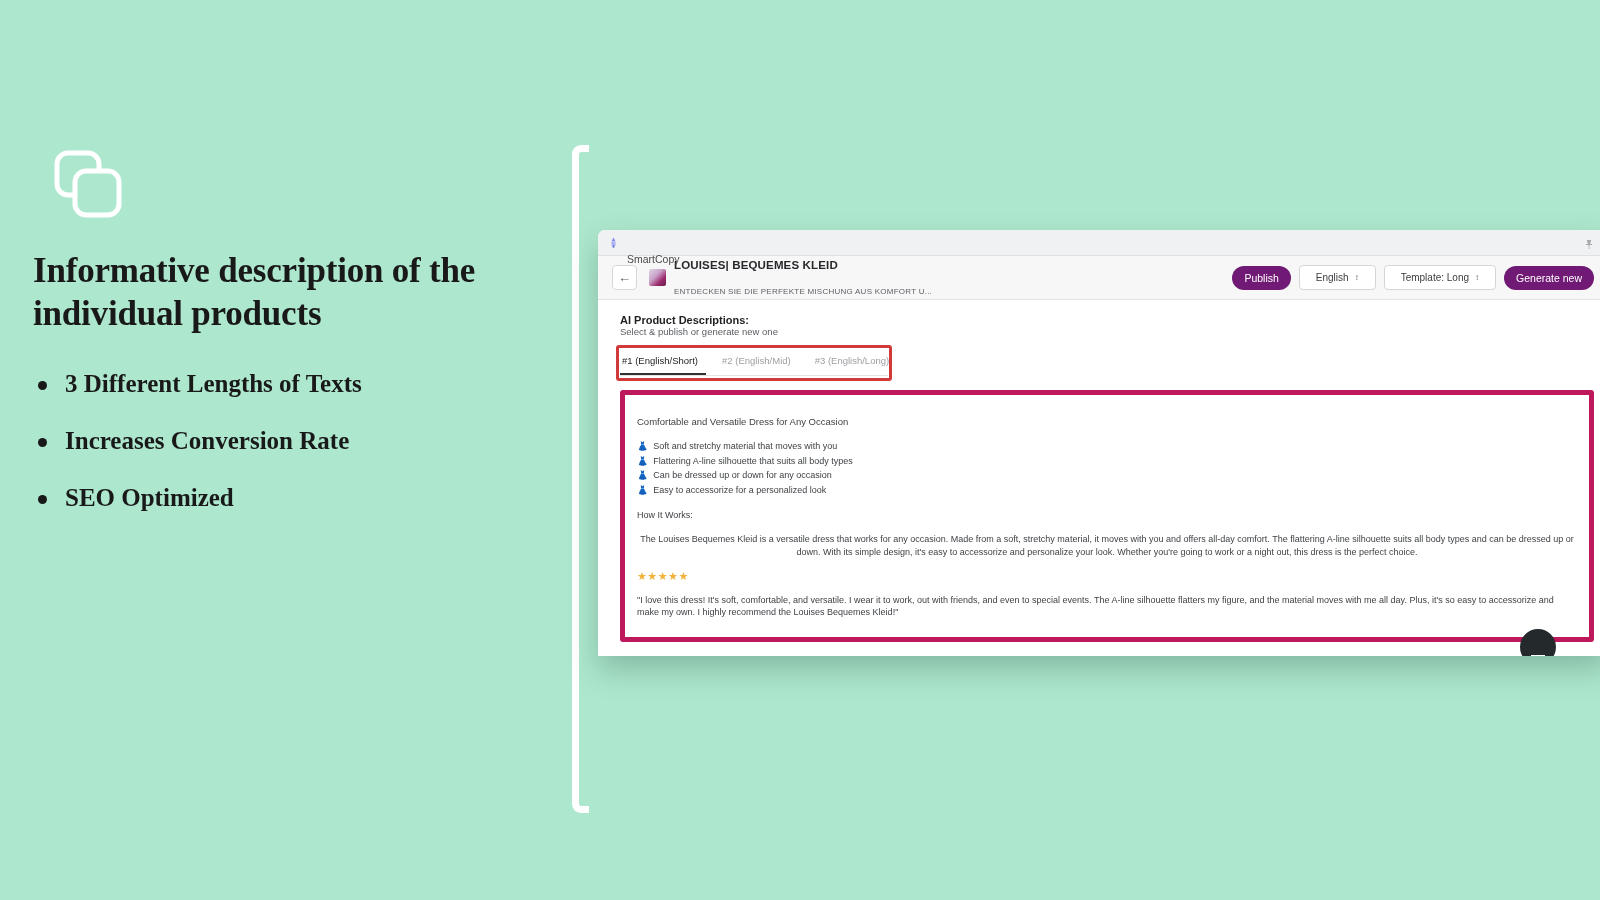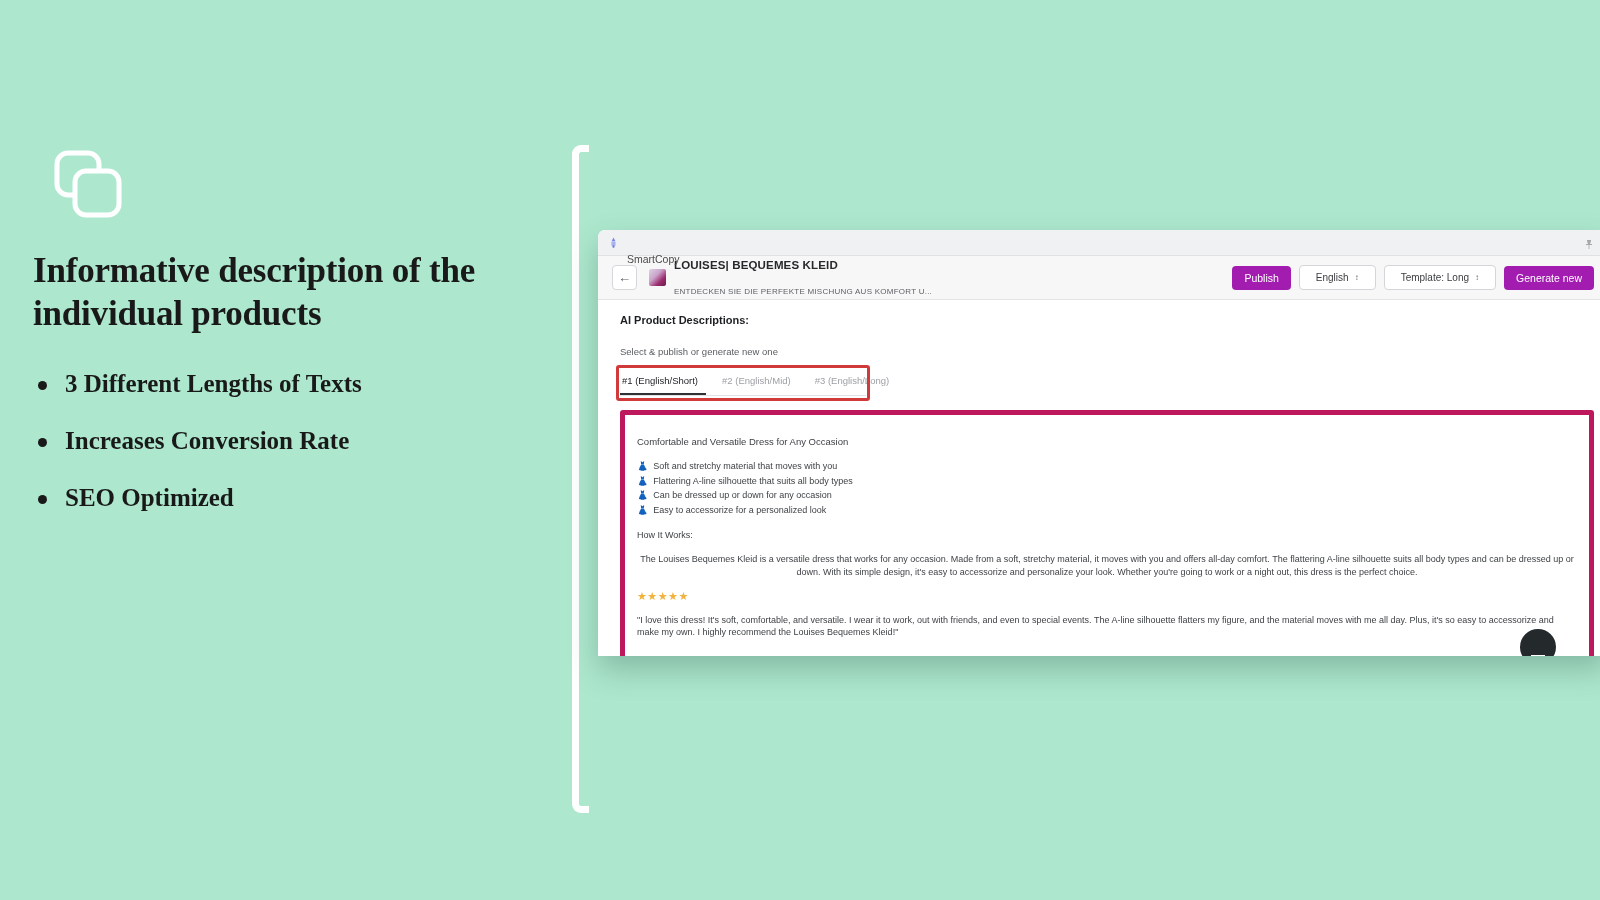--- a/index.html
+++ b/index.html
@@ -172,25 +172,25 @@
     margin-top: 14px;
     line-height: 1.2;
   }
   #header-actions {
     display: flex;
     align-items: center;
     gap: 8px;
     flex: 0 0 auto;
   }
   .btn-primary {
-    background: #a21caf;
+    background: #701a75;
     color: #ffffff;
     font-size: 10.5px;
     border: none;
-    border-radius: 4px;
+    border-radius: 12px;
     padding: 6px 12px;
     font-family: inherit;
   }
   .btn-select {
     background: #ffffff;
     color: #3b3d40;
     font-size: 10px;
     border: 1px solid #d3d5d8;
     border-radius: 4px;
     padding: 6px 16px;
@@ -211,28 +211,28 @@
     padding: 14px 22px 0 22px;
   }
   #section-title {
     font-size: 11px;
     font-weight: bold;
     color: #1d1f22;
   }
   #section-subtitle {
     font-size: 9.5px;
     color: #5a5d61;
-    margin-top: 20px;
+    margin-top: 0;
   }
 
   
   #tabs-wrap {
     margin: 13px 22px 0 22px;
     position: relative;
-    width: 246px;
+    width: 268px;
   }
   #tabs-highlight {
     position: absolute;
     left: -4px; top: -5px;
     right: -4px; bottom: -5px;
     border: 3px solid #d13a3a;
     border-radius: 3px;
     pointer-events: none;
   }
   #tabs {

